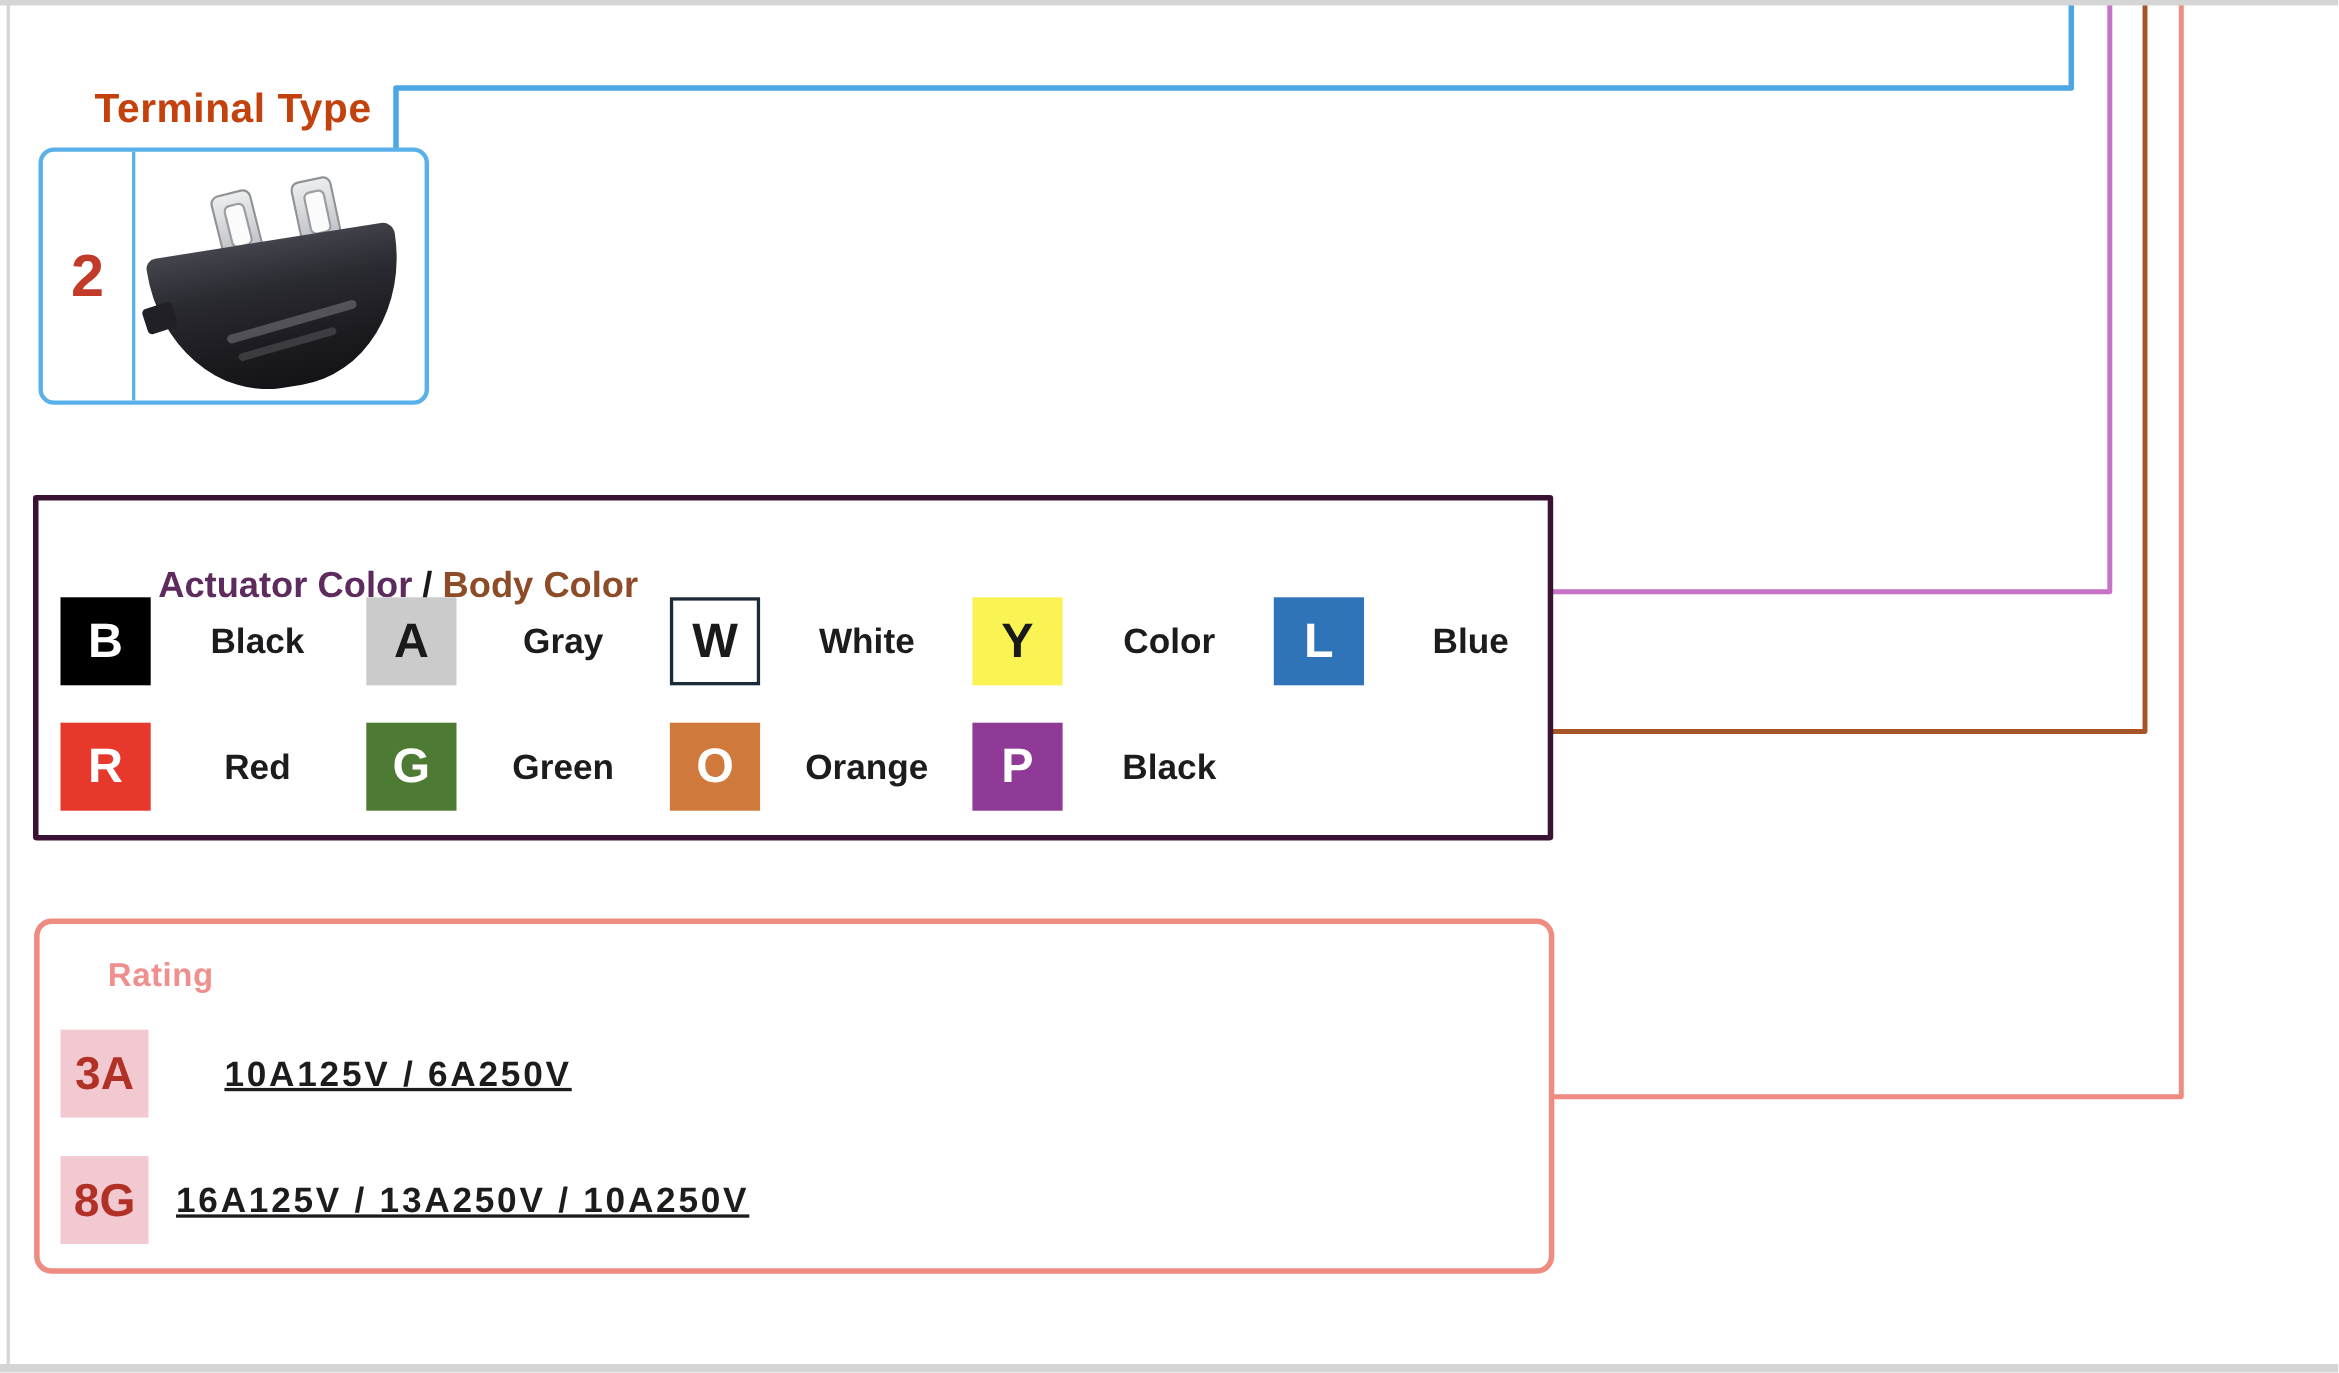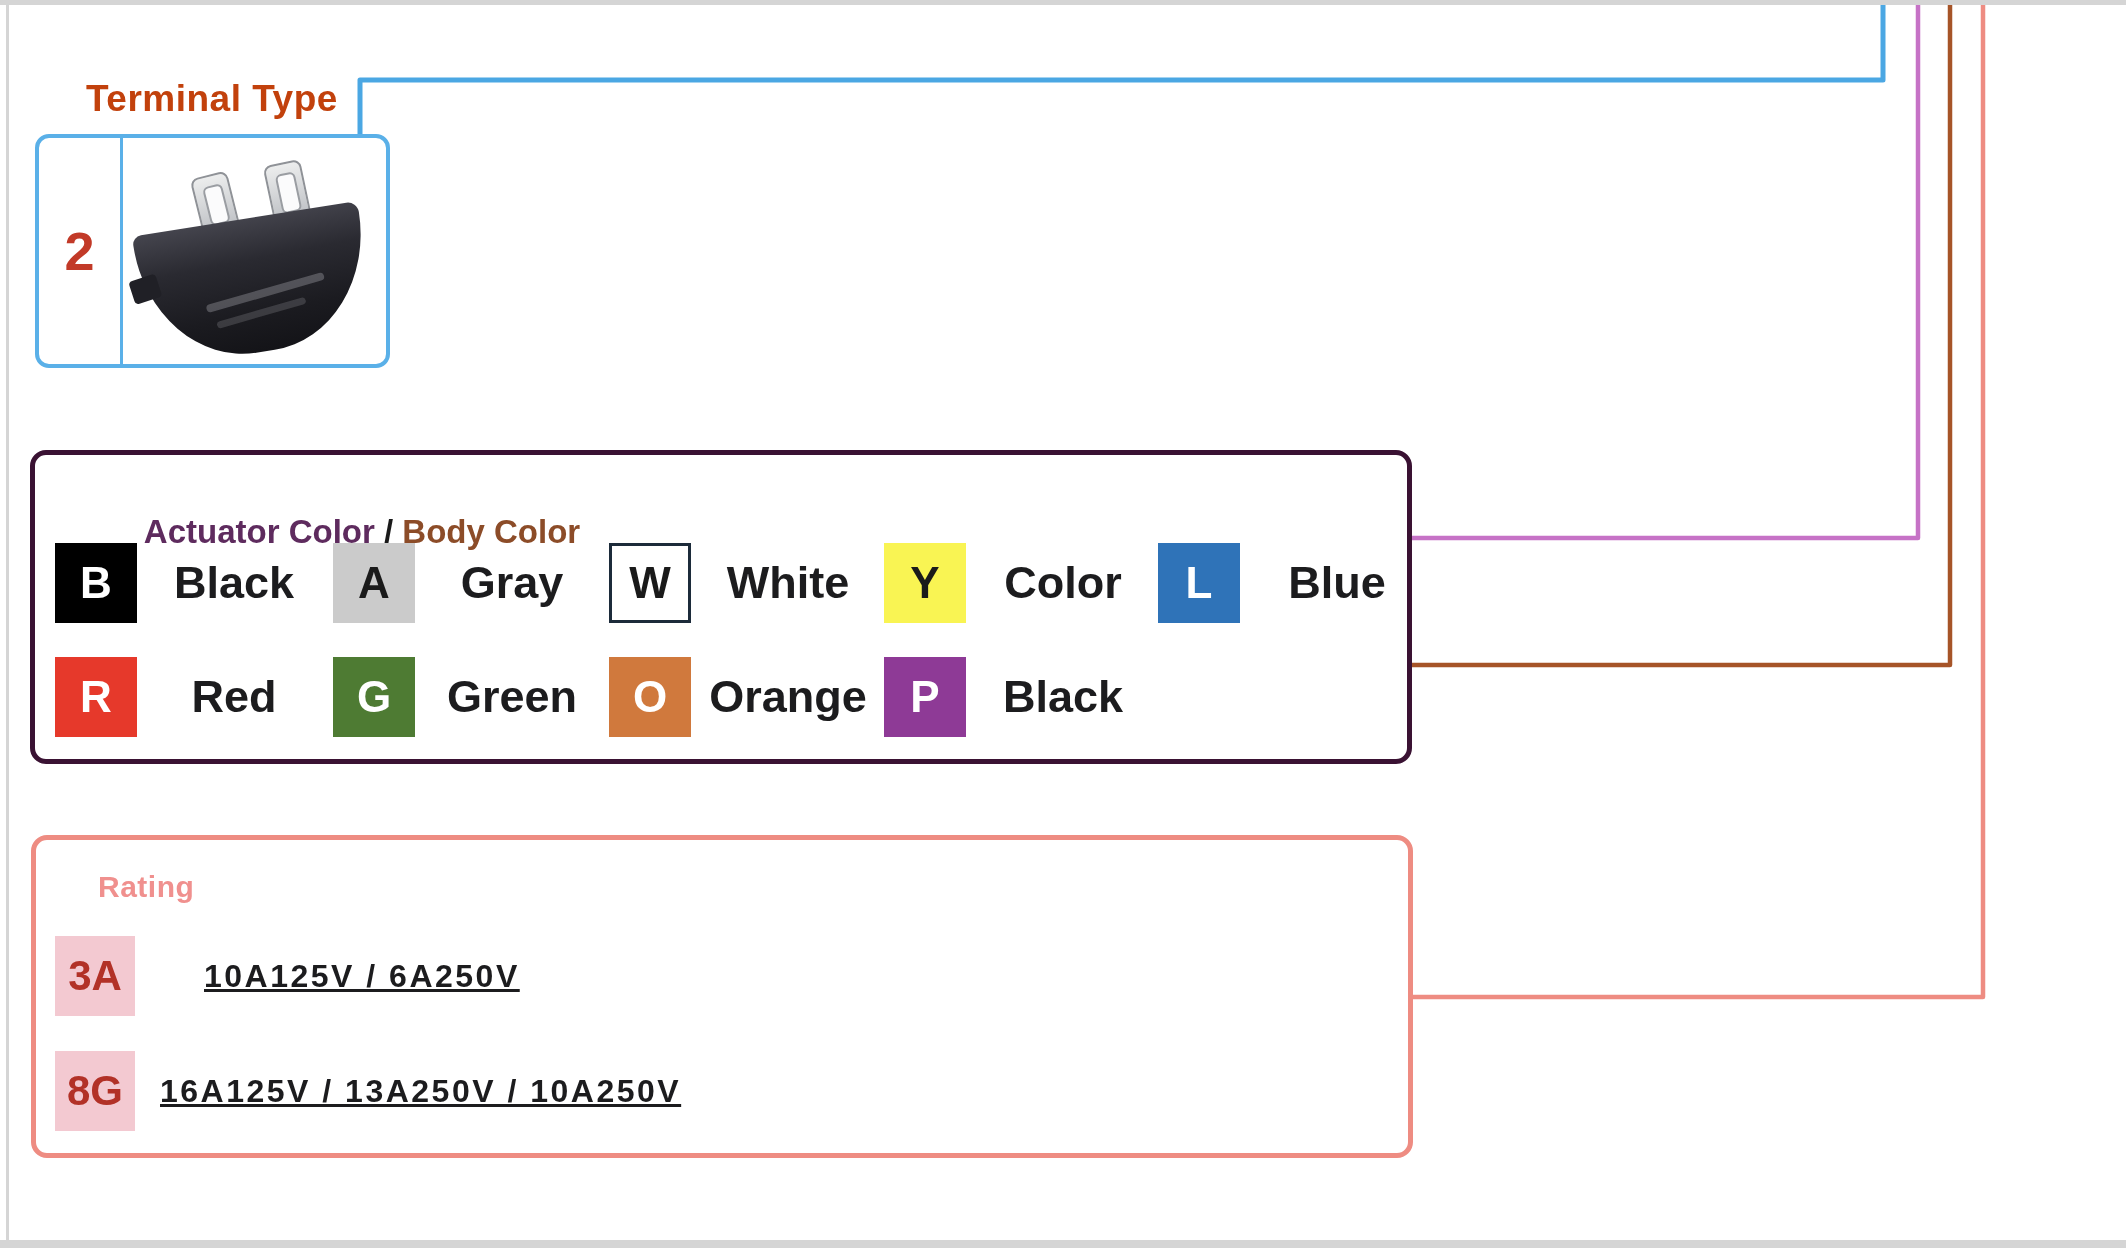--- a/index.html
+++ b/index.html
@@ -37,26 +37,26 @@
     border:2px solid #9a9da2;border-radius:6px;}
   .sw-base{position:absolute;left:1px;bottom:-11px;width:30px;height:12px;background:#b0925a;
     transform:skewX(-16deg);}
   .sw-term1{left:58px;top:8px;transform:rotate(-14deg);}
   .sw-term2{left:130px;top:-4px;transform:rotate(-12deg);}
   .sw-stub{position:absolute;width:26px;height:10px;background:#c9cbd0;border:1px solid #94979b;}
   .sw-stub1{left:30px;top:76px;transform:rotate(-12deg);}
   .sw-stub2{left:102px;top:62px;transform:rotate(-12deg);}
   
   .colors-box{position:absolute;left:30px;top:450px;width:1382px;height:314px;border:5px solid;
-    border-radius:16px;background:#fff;box-sizing:border-box;z-index:2;}
+    border-radius:3px;background:#fff;box-sizing:border-box;z-index:2;}
   .colors-title{position:absolute;left:55px;top:20px;font-size:33px;white-space:pre;}
   .swatch-pair{position:absolute;display:flex;align-items:center;height:80px;}
   .swatch{width:82px;height:80px;display:flex;align-items:center;justify-content:center;
     font-size:44px;border:3px solid transparent;box-sizing:border-box;}
-  .pair-label{width:194px;display:flex;justify-content:center;font-size:45px;color:#1c1c1e;}
+  .pair-label{width:194px;display:flex;justify-content:center;font-size:32px;color:#1c1c1e;}
   .r1{top:88px;} .r2{top:202px;}
   .c1{left:20px;} .c2{left:298px;} .c3{left:574px;} .c4{left:849px;} .c5{left:1123px;}
   
   .rating-box{position:absolute;left:31px;top:835px;width:1382px;height:323px;border:5px solid;
     border-radius:16px;background:#fff;box-sizing:border-box;z-index:2;}
   .rating-title{position:absolute;left:62px;top:30px;font-size:30px;letter-spacing:.5px;}
   .rating-row{position:absolute;left:19px;height:80px;display:flex;align-items:center;}
   .rating-row1{top:96px;gap:44px;} .rating-row2{top:211px;}
   .rating-code{width:80px;height:80px;display:flex;align-items:center;justify-content:center;
     font-size:42px;}

